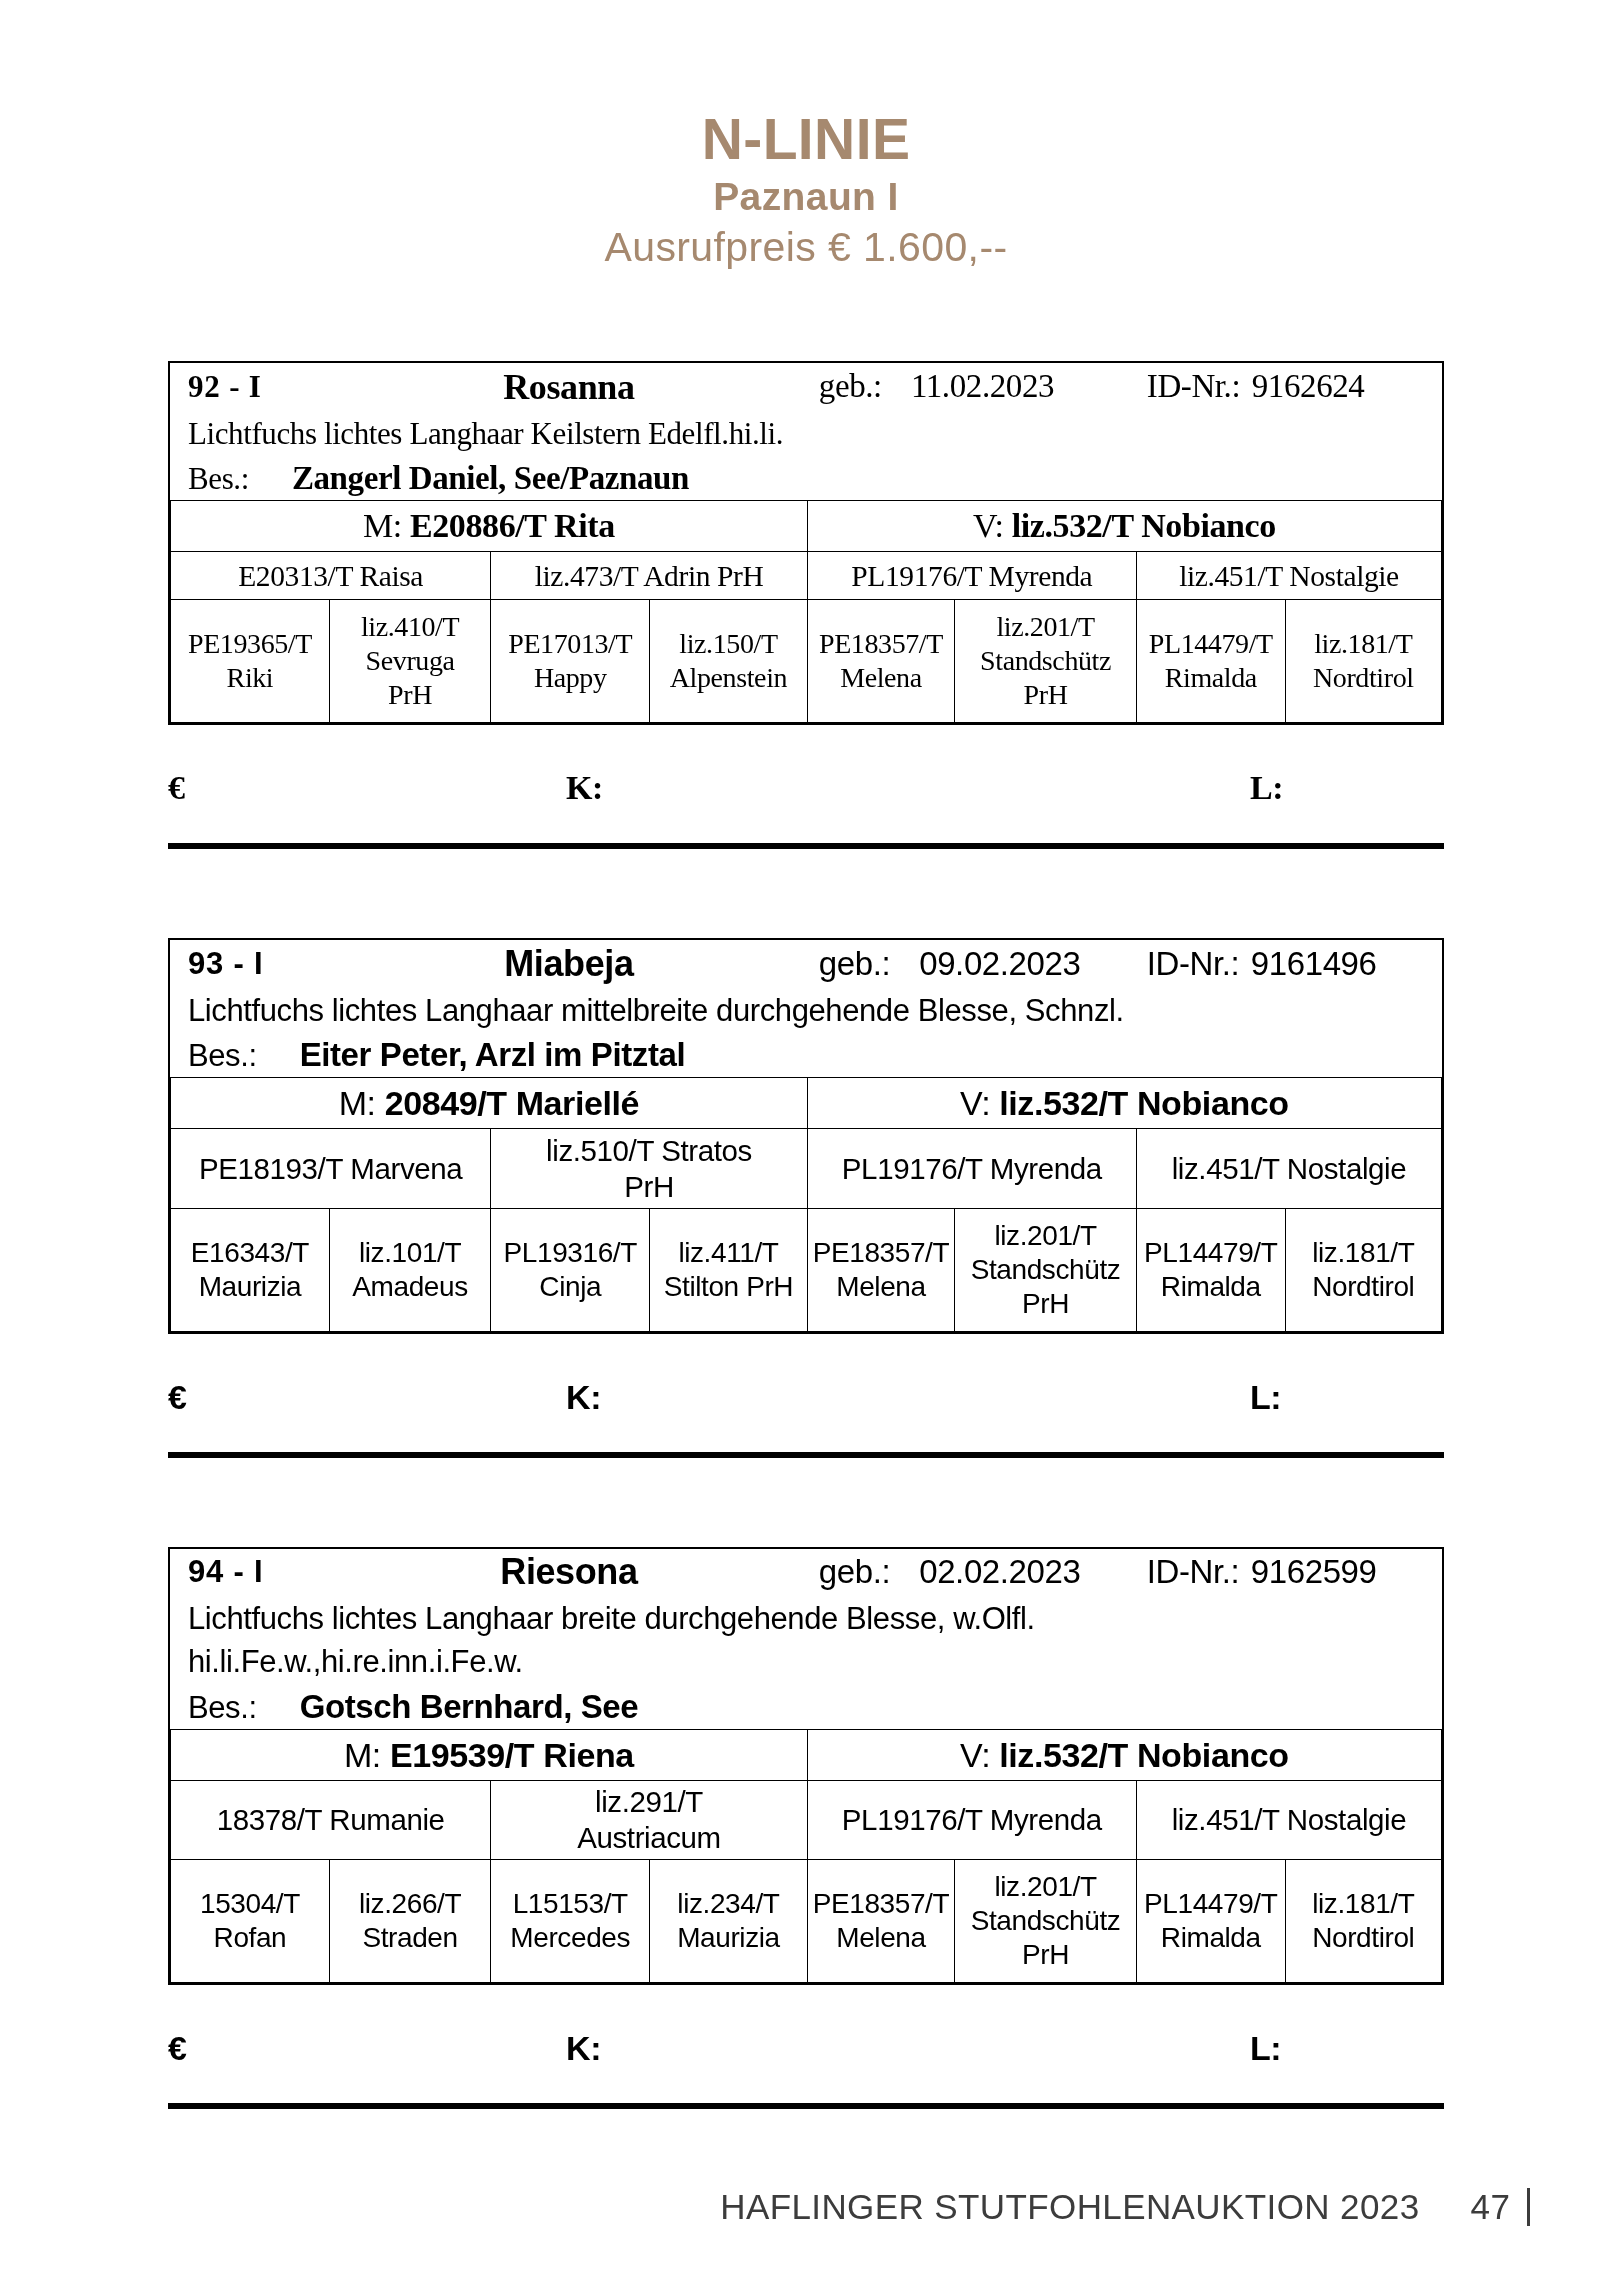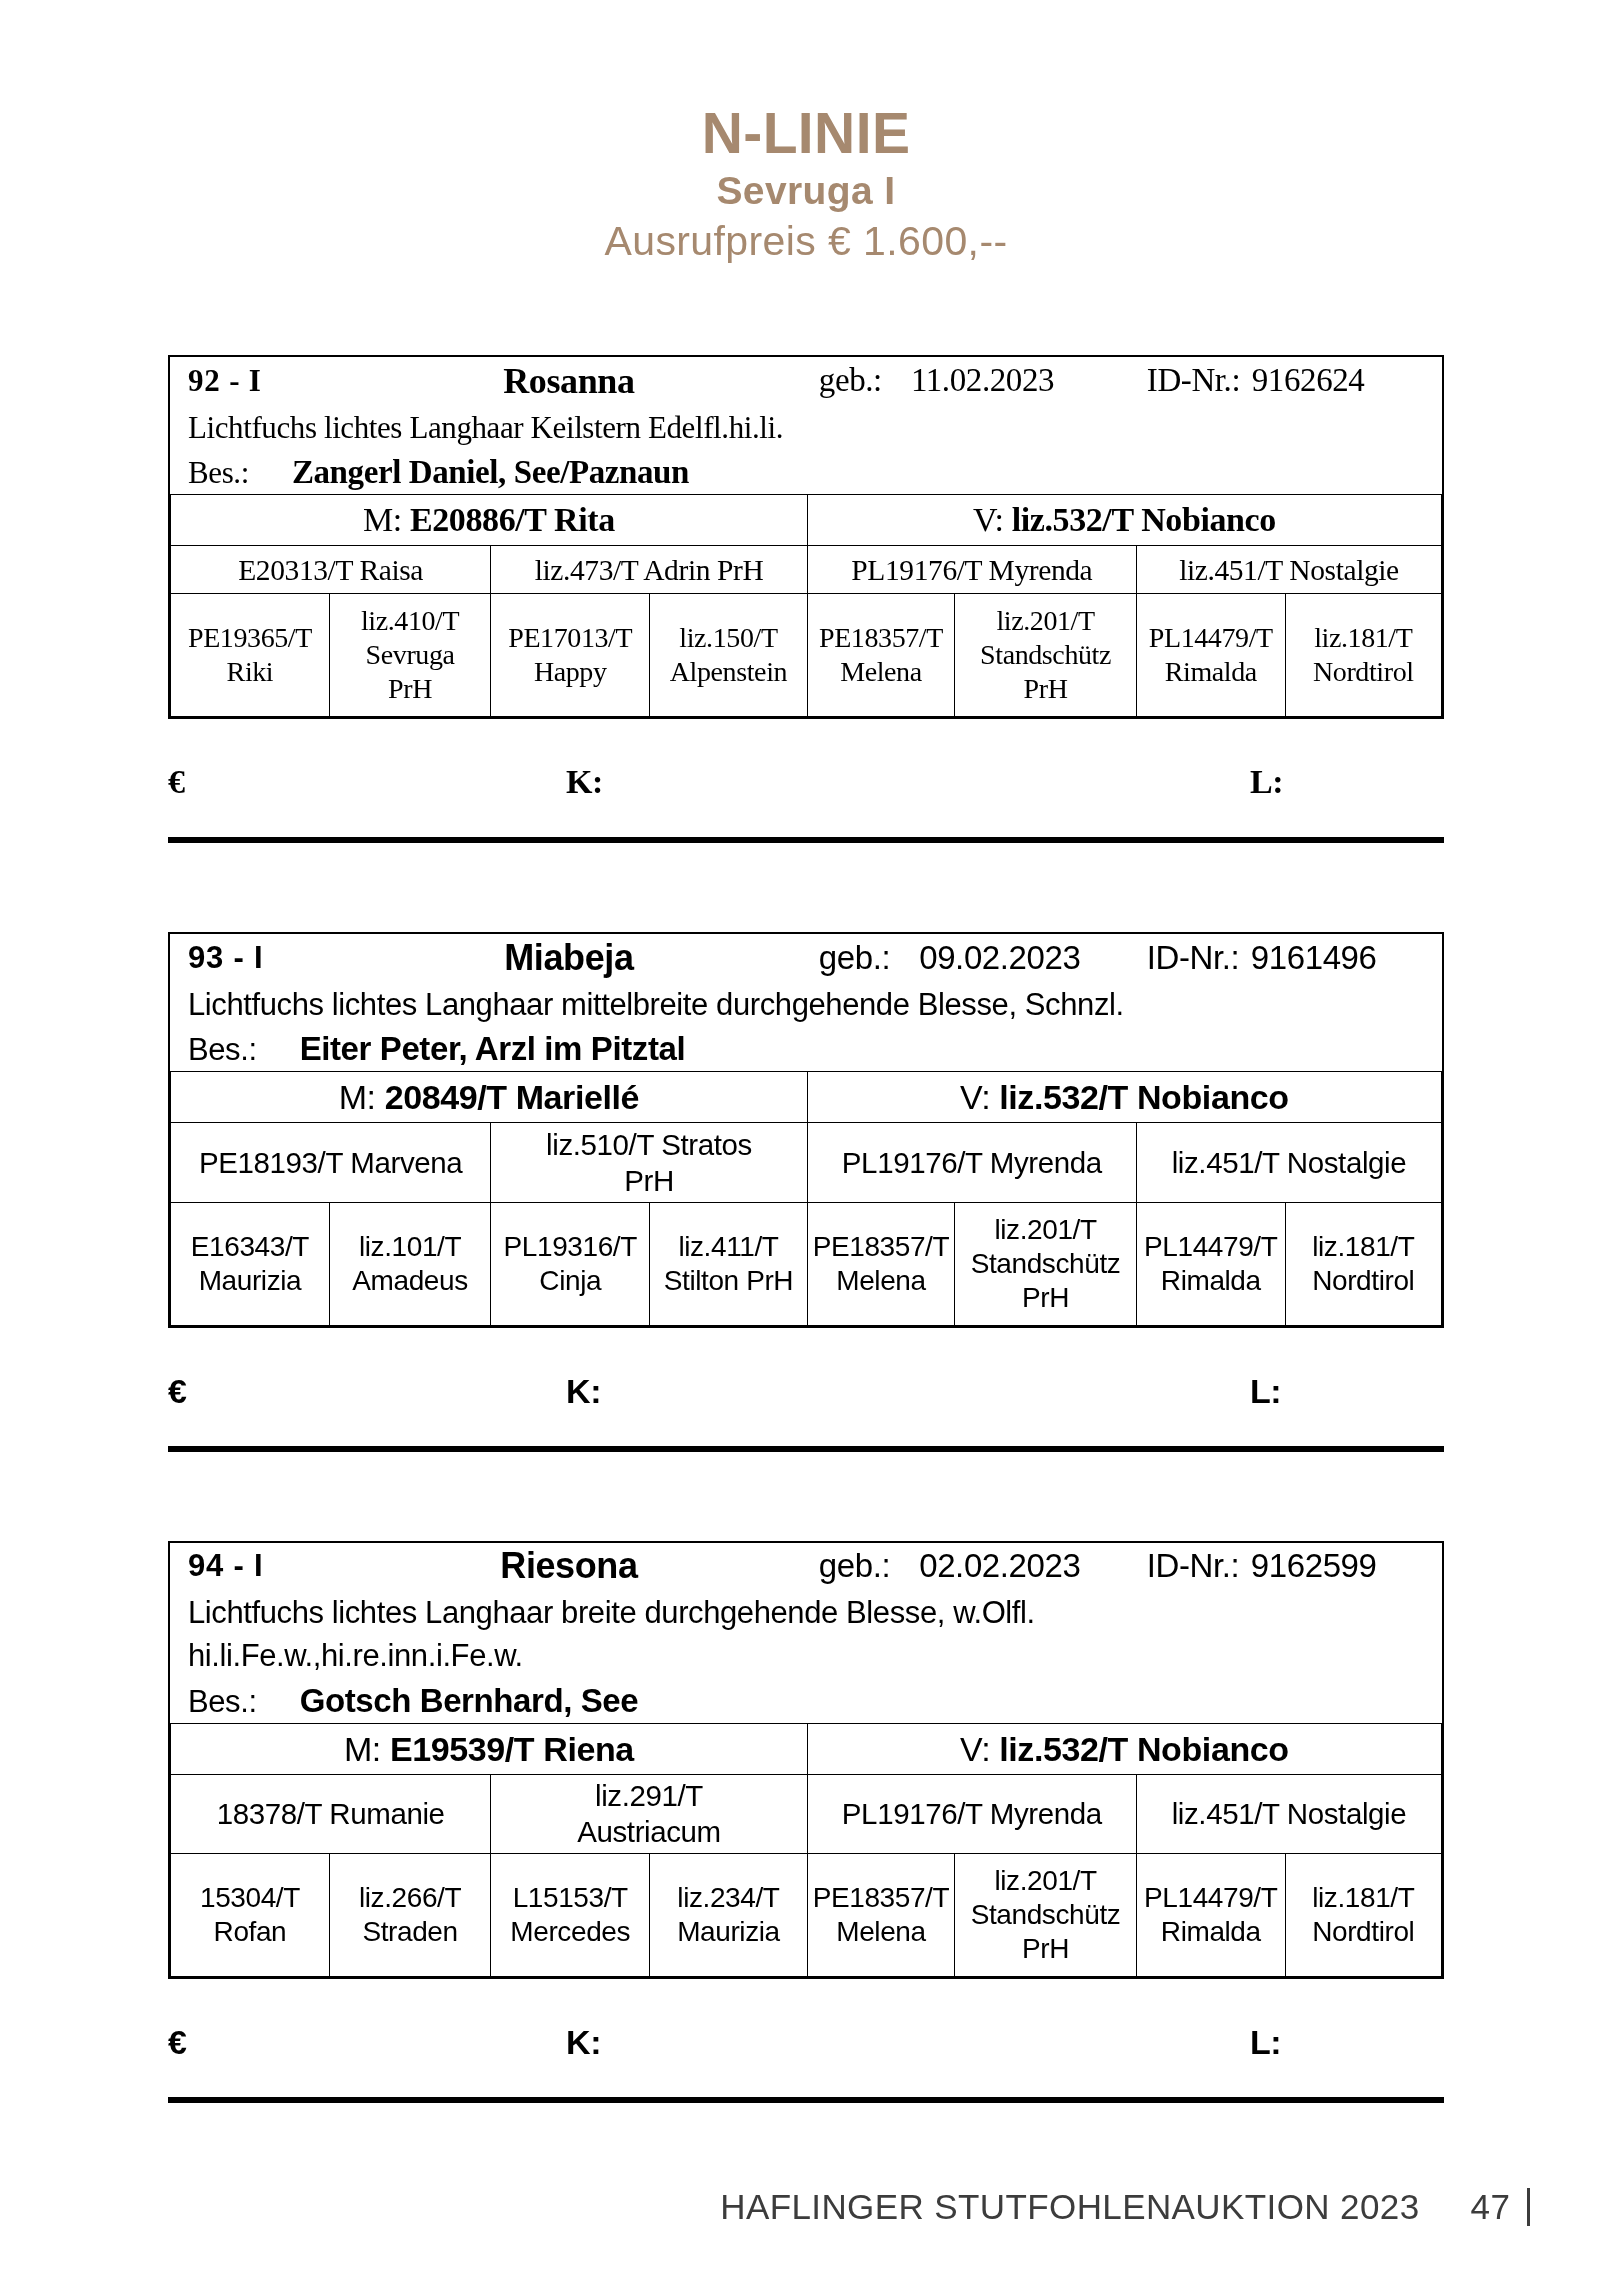--- a/index.html
+++ b/index.html
@@ -9,21 +9,21 @@
     width: 1618px;
     height: 2295px;
     background: #ffffff;
     font-family: "Liberation Sans", sans-serif;
     color: #000000;
     overflow: hidden;
   }
   .content {
     position: absolute;
     left: 168px;
-    top: 4px;
+    top: 10px;
     width: 1276px;
   }
   
   .doc-header { margin-top: 97px; text-align: center; letter-spacing: 0.4px; }
   .doc-title   { font-size: 57px; font-weight: bold; line-height: 64px; }
   .doc-class   { font-size: 39px; font-weight: bold; line-height: 46px; margin-top: 3.3px; }
   .doc-price   { font-size: 41px; font-weight: normal; line-height: 48px; margin-top: 3px; }
 
   
   .entry { margin-top: 89px; }
@@ -119,21 +119,21 @@
     margin-left: 16.4px;
   }
 </style>
 </head>
 <body>
 
 <div class="page">
   <div class="content">
     <div class="doc-header" style="color: rgb(166, 137, 111);">
       <div class="doc-title">N-LINIE</div>
-      <div class="doc-class">Sevruga I</div>
+      <div class="doc-class">Paznaun I</div>
       <div class="doc-price">Ausrufpreis € 1.600,--</div>
     </div>
     <div id="entries">
   <div class="entry">
     <div class="card">
       <div class="head-line1">
         <span class="cat-no">92 - I</span>
         <span class="horse-nm">Rosanna</span>
         <span class="birth-grp">
           <span>geb.:</span>

